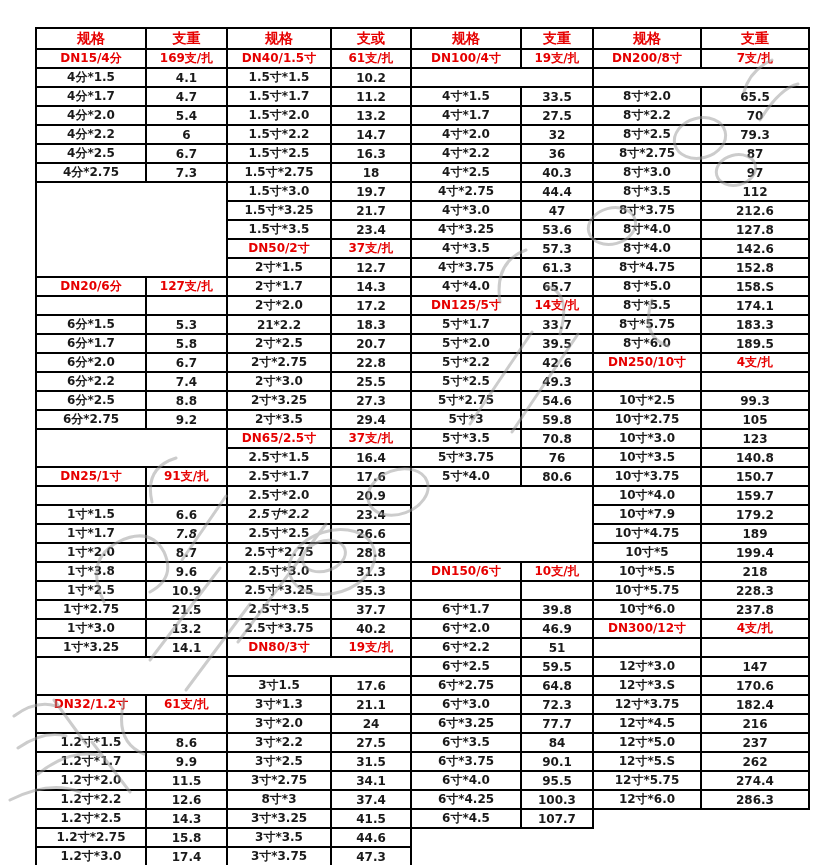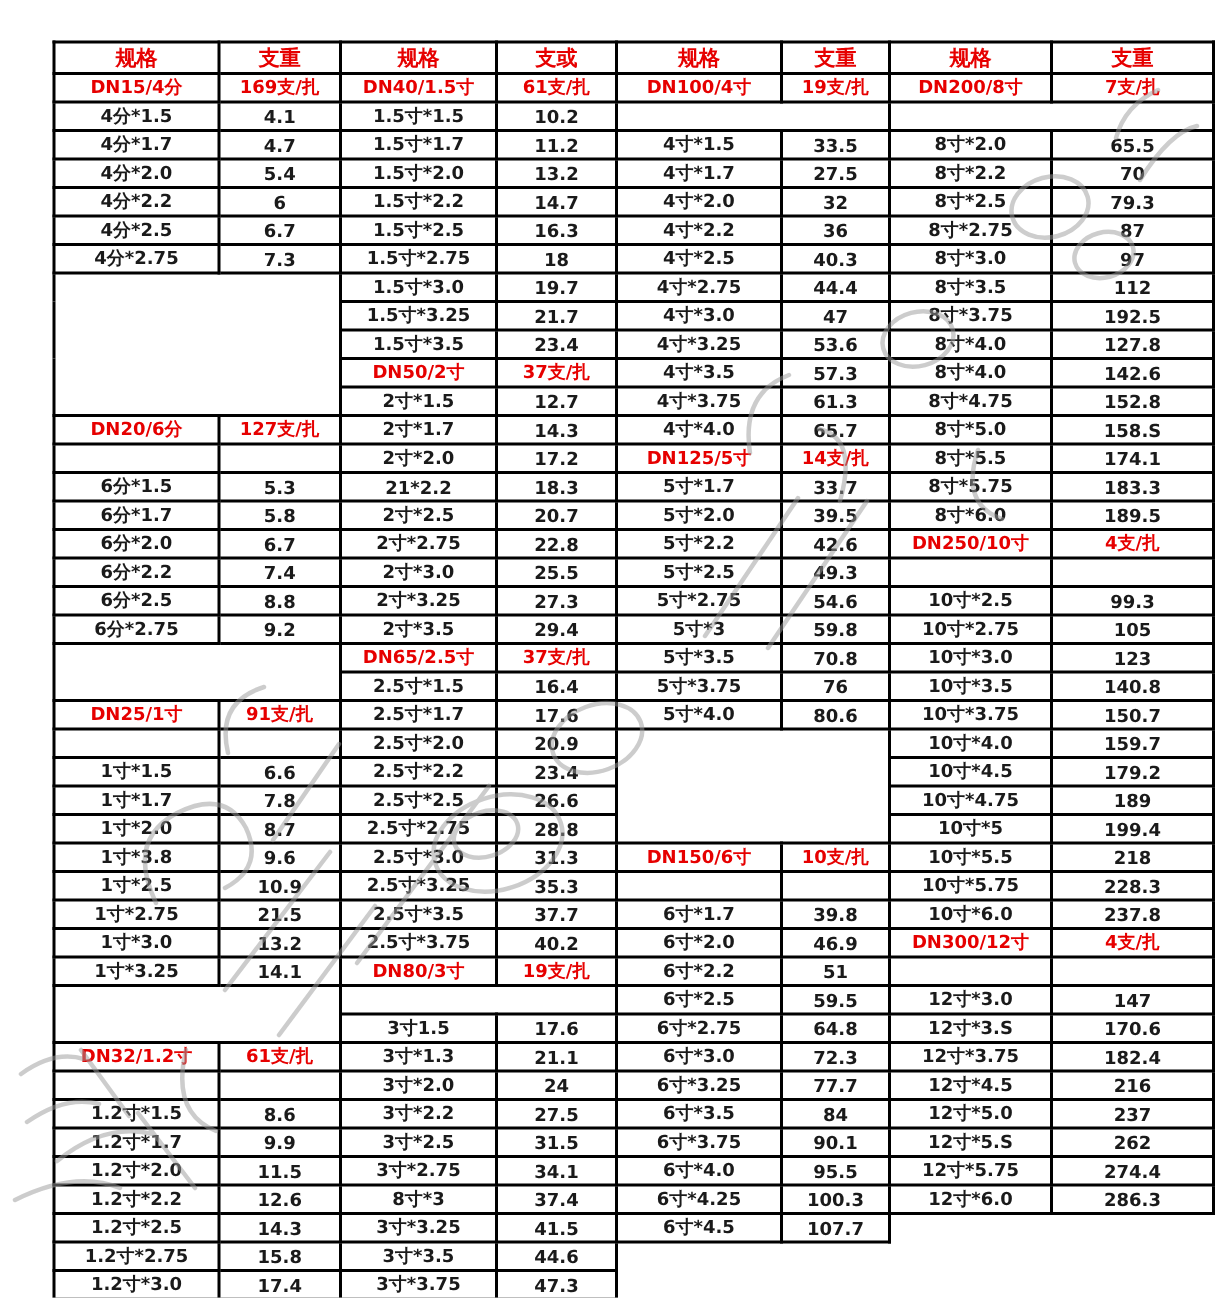--- a/index.html
+++ b/index.html
@@ -7,21 +7,21 @@
        font-family:"DejaVu Sans","Liberation Sans",sans-serif;}
   .page{position:absolute;inset:0;}
   table.spec{position:absolute;left:35px;top:27px;width:773px;
              border-collapse:collapse;table-layout:fixed;}
   tr{height:18px;}
   tr.first{height:21px;margin-top:21px;}
   td{border:2px solid #000;padding:0 1px;text-align:center;vertical-align:middle;
      font-size:12px;font-weight:bold;color:#1a1a1a;white-space:nowrap;overflow:hidden;}
   td.k-h{color:#e60000;font-size:14px;}
   td.k-r{color:#e60000;font-size:12px;margin-left:47px;}
-  td.k-i{}
+  td.k-i{font-style:italic;}
   td.k-x{border:none;}
   .watermark{position:absolute;inset:0;z-index:5;pointer-events:none;opacity:.5;}
   .watermark path,.watermark ellipse{fill:none;stroke:#9b9b9b;stroke-width:3;
      stroke-linecap:round;stroke-linejoin:round;}
 </style>
 </head>
 <body>
 
 <div class="page">
 
@@ -123,21 +123,21 @@
           <td class="k-b">44.4</td>
           <td class="k-b">8寸*3.5</td>
           <td class="k-b">112</td>
         </tr>
         <tr>
           <td class="k-b">1.5寸*3.25</td>
           <td class="k-b">21.7</td>
           <td class="k-b">4寸*3.0</td>
           <td class="k-b">47</td>
           <td class="k-b">8寸*3.75</td>
-          <td class="k-b">192.5</td>
+          <td class="k-b">212.6</td>
         </tr>
         <tr>
           <td class="k-b">1.5寸*3.5</td>
           <td class="k-b">23.4</td>
           <td class="k-b">4寸*3.25</td>
           <td class="k-b">53.6</td>
           <td class="k-b">8寸*4.0</td>
           <td class="k-b">127.8</td>
         </tr>
         <tr>
@@ -270,21 +270,21 @@
           <td class="k-b">20.9</td>
           <td class="k-g" colspan="2" rowspan="4"></td>
           <td class="k-b">10寸*4.0</td>
           <td class="k-b">159.7</td>
         </tr>
         <tr>
           <td class="k-b">1寸*1.5</td>
           <td class="k-b">6.6</td>
           <td class="k-i">2.5寸*2.2</td>
           <td class="k-b">23.4</td>
-          <td class="k-b">10寸*4.5</td>
+          <td class="k-b">10寸*7.9</td>
           <td class="k-b">179.2</td>
         </tr>
         <tr>
           <td class="k-b">1寸*1.7</td>
           <td class="k-i">7.8</td>
           <td class="k-b">2.5寸*2.5</td>
           <td class="k-b">26.6</td>
           <td class="k-b">10寸*4.75</td>
           <td class="k-b">189</td>
         </tr>

